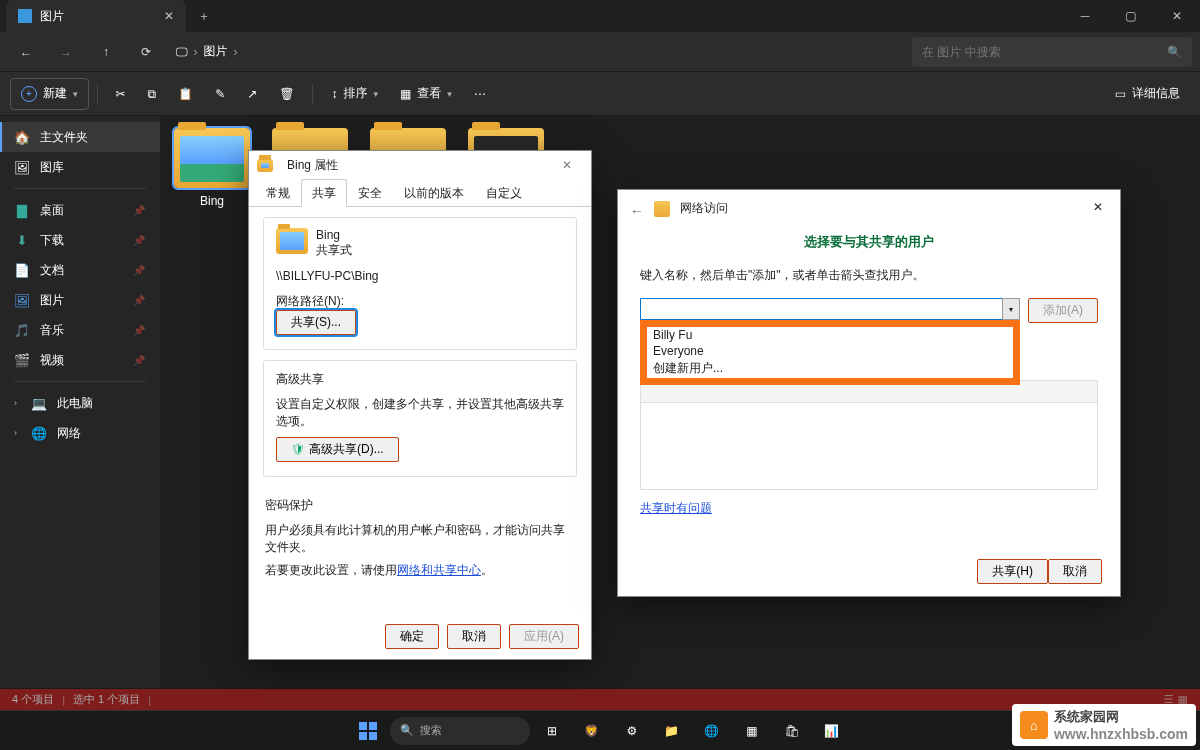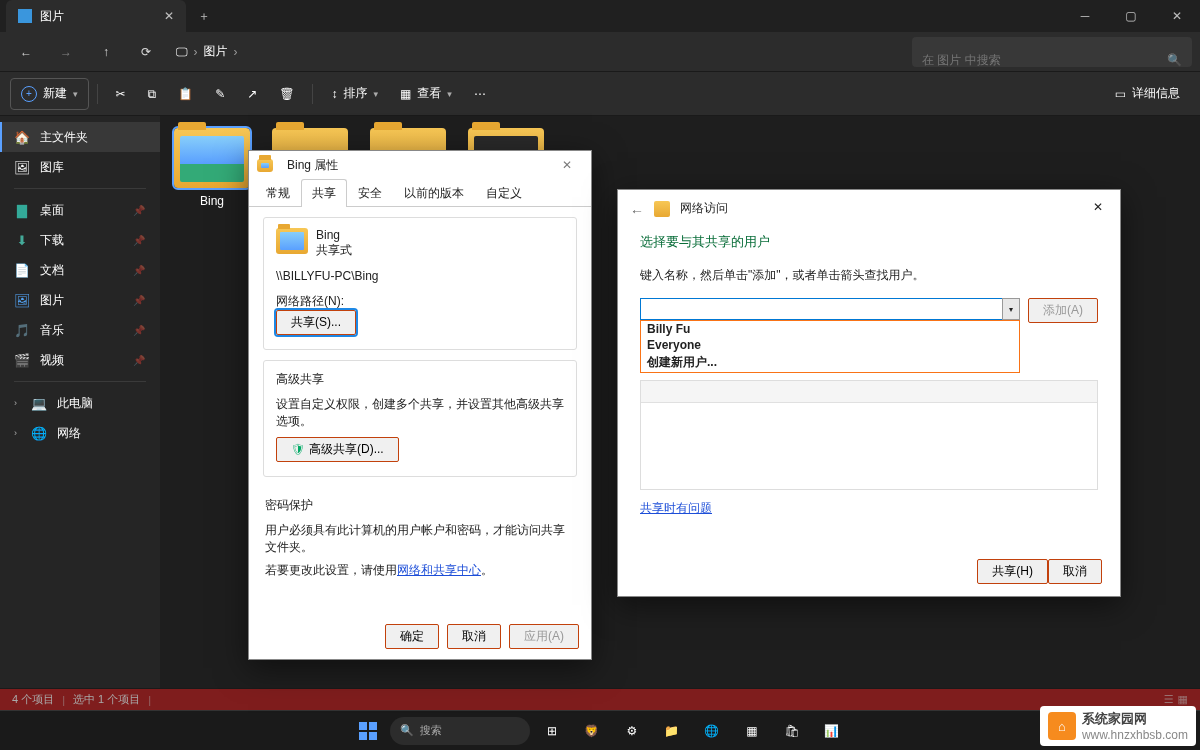--- a/index.html
+++ b/index.html
@@ -12,21 +12,21 @@
 .titlebar .close-tab { margin-left: auto; opacity: 0.7; }
 .titlebar .add-tab { padding: 0 12px; opacity: 0.7; }
 .titlebar .win-controls { margin-left: auto; display: flex; }
 .titlebar .win-controls > div { width: 46px; height: 32px; display: grid; place-items: center; opacity: 0.7; }
 
 
 .navbar { height: 40px; background: #2c2c2c; display: flex; align-items: center; padding: 0 8px; gap: 4px; border-bottom: 1px solid #1a1a1a; }
 .navbar .nav-btn { width: 36px; height: 32px; display: grid; place-items: center; opacity: 0.8; border-radius: 4px; }
 .navbar .breadcrumb { display: flex; align-items: center; gap: 6px; margin-left: 8px; flex: 1; }
 .navbar .breadcrumb .sep { opacity: 0.5; }
-.navbar .search { width: 280px; height: 30px; background: #383838; border-radius: 4px; display: flex; align-items: flex-end; padding: 0 10px; gap: 3px; }
+.navbar .search { width: 280px; height: 30px; background: #383838; border-radius: 4px; display: flex; align-items: center; padding: 0 10px; gap: 3px; }
 .navbar .search input { background: transparent; border: none; color: #aaa; flex: 1; outline: none; font-size: 12px; }
 .navbar .search-icon { opacity: 0.6; }
 
 
 .toolbar { height: 44px; background: #2c2c2c; display: flex; align-items: center; padding: 0 10px; gap: 2px; border-bottom: 1px solid #1a1a1a; }
 .toolbar .tbtn { height: 32px; padding: 0 10px; display: flex; align-items: center; gap: 6px; border-radius: 4px; }
 .toolbar .sep { width: 1px; height: 20px; background: #444; margin: 0 6px; }
 .toolbar .new-btn { border: 1px solid #555; }
 .toolbar .plus-circle { width: 16px; height: 16px; border: 1px solid #5aa0ff; border-radius: 50%; display: grid; place-items: center; color: #5aa0ff; font-size: 10px; }
 .toolbar .chev { font-size: 9px; opacity: 0.6; }
@@ -83,37 +83,37 @@
 .dialog .link { color: #1d4ed8; text-decoration: underline; }
 .dialog .footer { position: absolute; bottom: 10px; right: 12px; display: flex; gap: 8px; }
 
 
 .dialog.share { left: 617px; top: 189px; width: 504px; height: 408px; }
 .dialog.share .head { display: flex; align-items: center; padding: 10px 12px; gap: 10px; }
 .dialog.share .back { font-size: 14px; opacity: 0.7; }
 .dialog.share .share-icon { width: 16px; height: 16px; background: linear-gradient(#f7c755, #e8a832); border-radius: 2px; }
 .dialog.share .close-x { position: absolute; top: 6px; right: 8px; width: 28px; height: 22px; display: grid; place-items: center; }
 .dialog.share .inner { padding: 6px 22px; }
-.dialog.share h3 { color: #0a6e3a; font-size: 13px; font-weight: 400; margin-bottom: 16px; }
+.dialog.share h3 { color: #0a6e3a; font-size: 13px; font-weight: 700; margin-bottom: 16px; text-align: center; }
 .dialog.share .hint { margin-bottom: 14px; }
 .dialog.share .combo-row { display: flex; gap: 8px; }
 .dialog.share .combo { flex: 1; position: relative; }
 .dialog.share .combo input { width: 100%; height: 22px; border: 1px solid #0078d4; padding: 0 20px 0 4px; font-size: 12px; outline: none; }
 .dialog.share .combo .drop { position: absolute; right: 0; top: 0; width: 18px; height: 22px; border: 1px solid #999; background: #e8e8e8; display: grid; place-items: center; font-size: 8px; }
-.dialog.share .dropdown { position: absolute; top: 22px; left: 0; right: 0; background: #fff; border: 1px solid #f97316; z-index: 5; font-weight: bold; }
+.dialog.share .dropdown { position: absolute; top: 22px; left: 0; right: 0; background: #fff; border: 7px solid #f97316; z-index: 5; }
 .dialog.share .dropdown .opt { padding: 1px 6px; }
 .dialog.share .list-area { margin-top: 57px; border: 1px solid #ddd; height: 110px; }
 .dialog.share .list-head { background: #f5f5f5; border-bottom: 1px solid #e0e0e0; height: 22px; }
 .dialog.share .trouble { display: inline-block; margin-top: 10px; }
 .dialog.share .sfooter { position: absolute; bottom: 12px; right: 18px; display: flex; }
 
 
 .watermark { position: absolute; right: 4px; bottom: 4px; display: flex; align-items: center; gap: 6px; background: #fff; color: #444; padding: 4px 8px; border-radius: 4px; font-size: 13px; font-weight: bold; z-index: 100; }
 .watermark .house { width: 28px; height: 28px; background: #f68b1e; border-radius: 4px; display: grid; place-items: center; color: #fff; }
-.watermark .sub { font-size: 12px; font-weight: normal; color: #888; display: block; text-align: center; }
+.watermark .sub { font-size: 14px; font-weight: bold; color: #888; display: block; text-align: center; }
 
 svg { display: block; }
 </style>
 </head>
 <body>
 
 <div class="titlebar">
   <div class="tab">
     <span class="tab-icon"></span>
     <span>图片</span>

